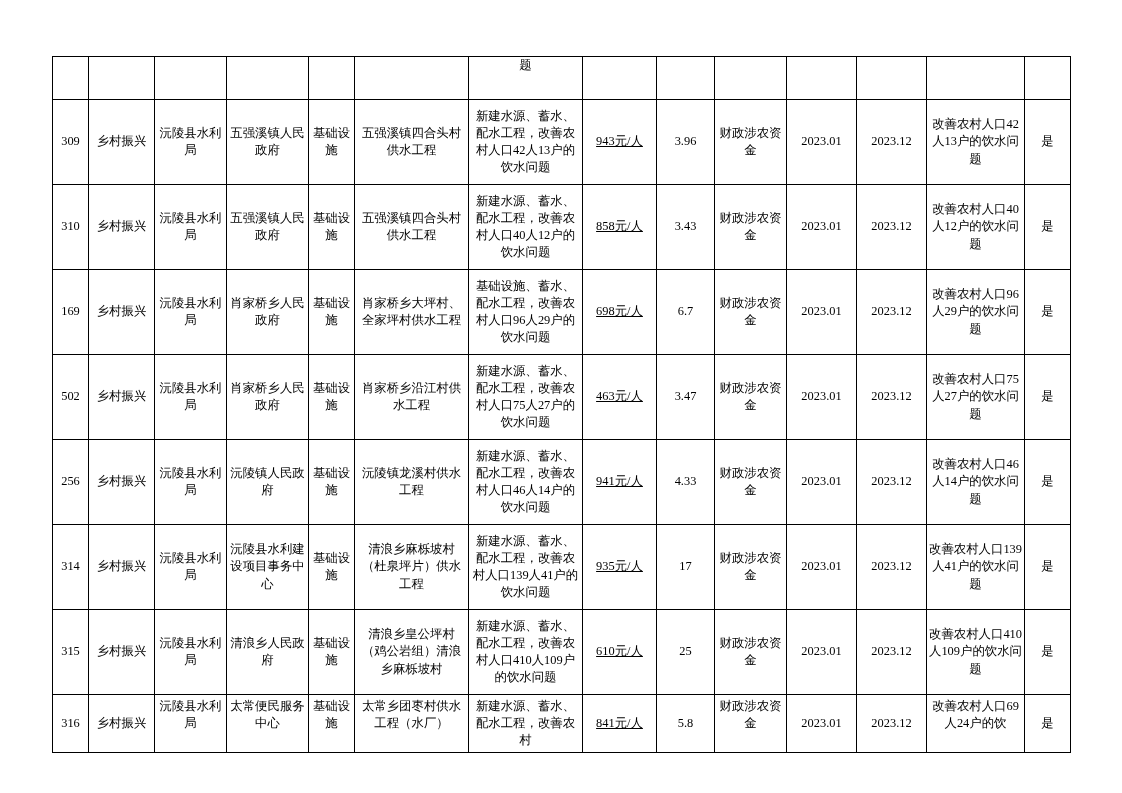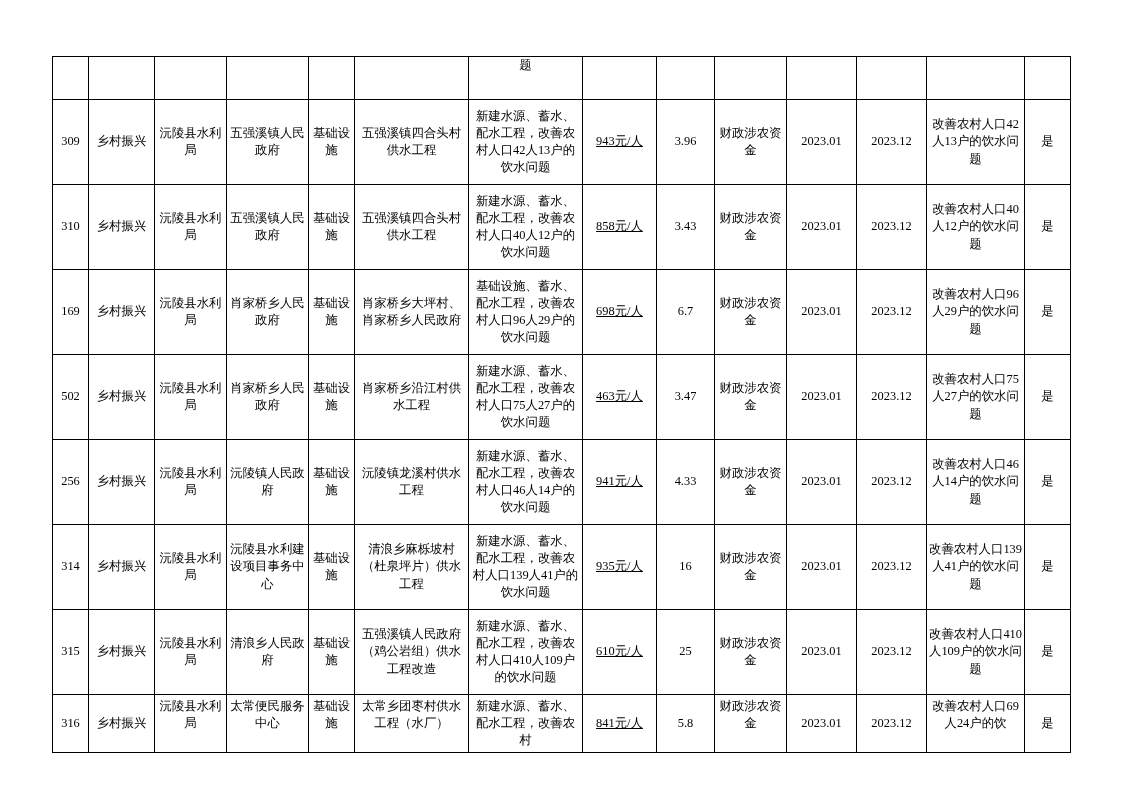--- a/index.html
+++ b/index.html
@@ -133,21 +133,21 @@
         <td>改善农村人口40人12户的饮水问题</td>
         <td>是</td>
       </tr>
 
       <tr class="datarow">
         <td class="num">169</td>
         <td>乡村振兴</td>
         <td>沅陵县水利局</td>
         <td>肖家桥乡人民政府</td>
         <td>基础设施</td>
-        <td>肖家桥乡大坪村、肖家桥乡人民政府</td>
+        <td>肖家桥乡大坪村、全家坪村供水工程</td>
         <td>基础设施、蓄水、配水工程，改善农村人口96人29户的饮水问题</td>
         <td class="money">698元/人</td>
         <td class="num">6.7</td>
         <td>财政涉农资金</td>
         <td class="num">2023.01</td>
         <td class="num">2023.12</td>
         <td>改善农村人口96人29户的饮水问题</td>
         <td>是</td>
       </tr>
 
@@ -187,35 +187,35 @@
 
       <tr class="datarow">
         <td class="num">314</td>
         <td>乡村振兴</td>
         <td>沅陵县水利局</td>
         <td>沅陵县水利建设项目事务中心</td>
         <td>基础设施</td>
         <td>清浪乡麻栎坡村（杜泉坪片）供水工程</td>
         <td>新建水源、蓄水、配水工程，改善农村人口139人41户的饮水问题</td>
         <td class="money">935元/人</td>
-        <td class="num">16</td>
+        <td class="num">17</td>
         <td>财政涉农资金</td>
         <td class="num">2023.01</td>
         <td class="num">2023.12</td>
         <td>改善农村人口139人41户的饮水问题</td>
         <td>是</td>
       </tr>
 
       <tr class="datarow">
         <td class="num">315</td>
         <td>乡村振兴</td>
         <td>沅陵县水利局</td>
         <td>清浪乡人民政府</td>
         <td>基础设施</td>
-        <td>五强溪镇人民政府（鸡公岩组）供水工程改造</td>
+        <td>清浪乡皇公坪村（鸡公岩组）清浪乡麻栎坡村</td>
         <td>新建水源、蓄水、配水工程，改善农村人口410人109户的饮水问题</td>
         <td class="money">610元/人</td>
         <td class="num">25</td>
         <td>财政涉农资金</td>
         <td class="num">2023.01</td>
         <td class="num">2023.12</td>
         <td>改善农村人口410人109户的饮水问题</td>
         <td>是</td>
       </tr>
 

